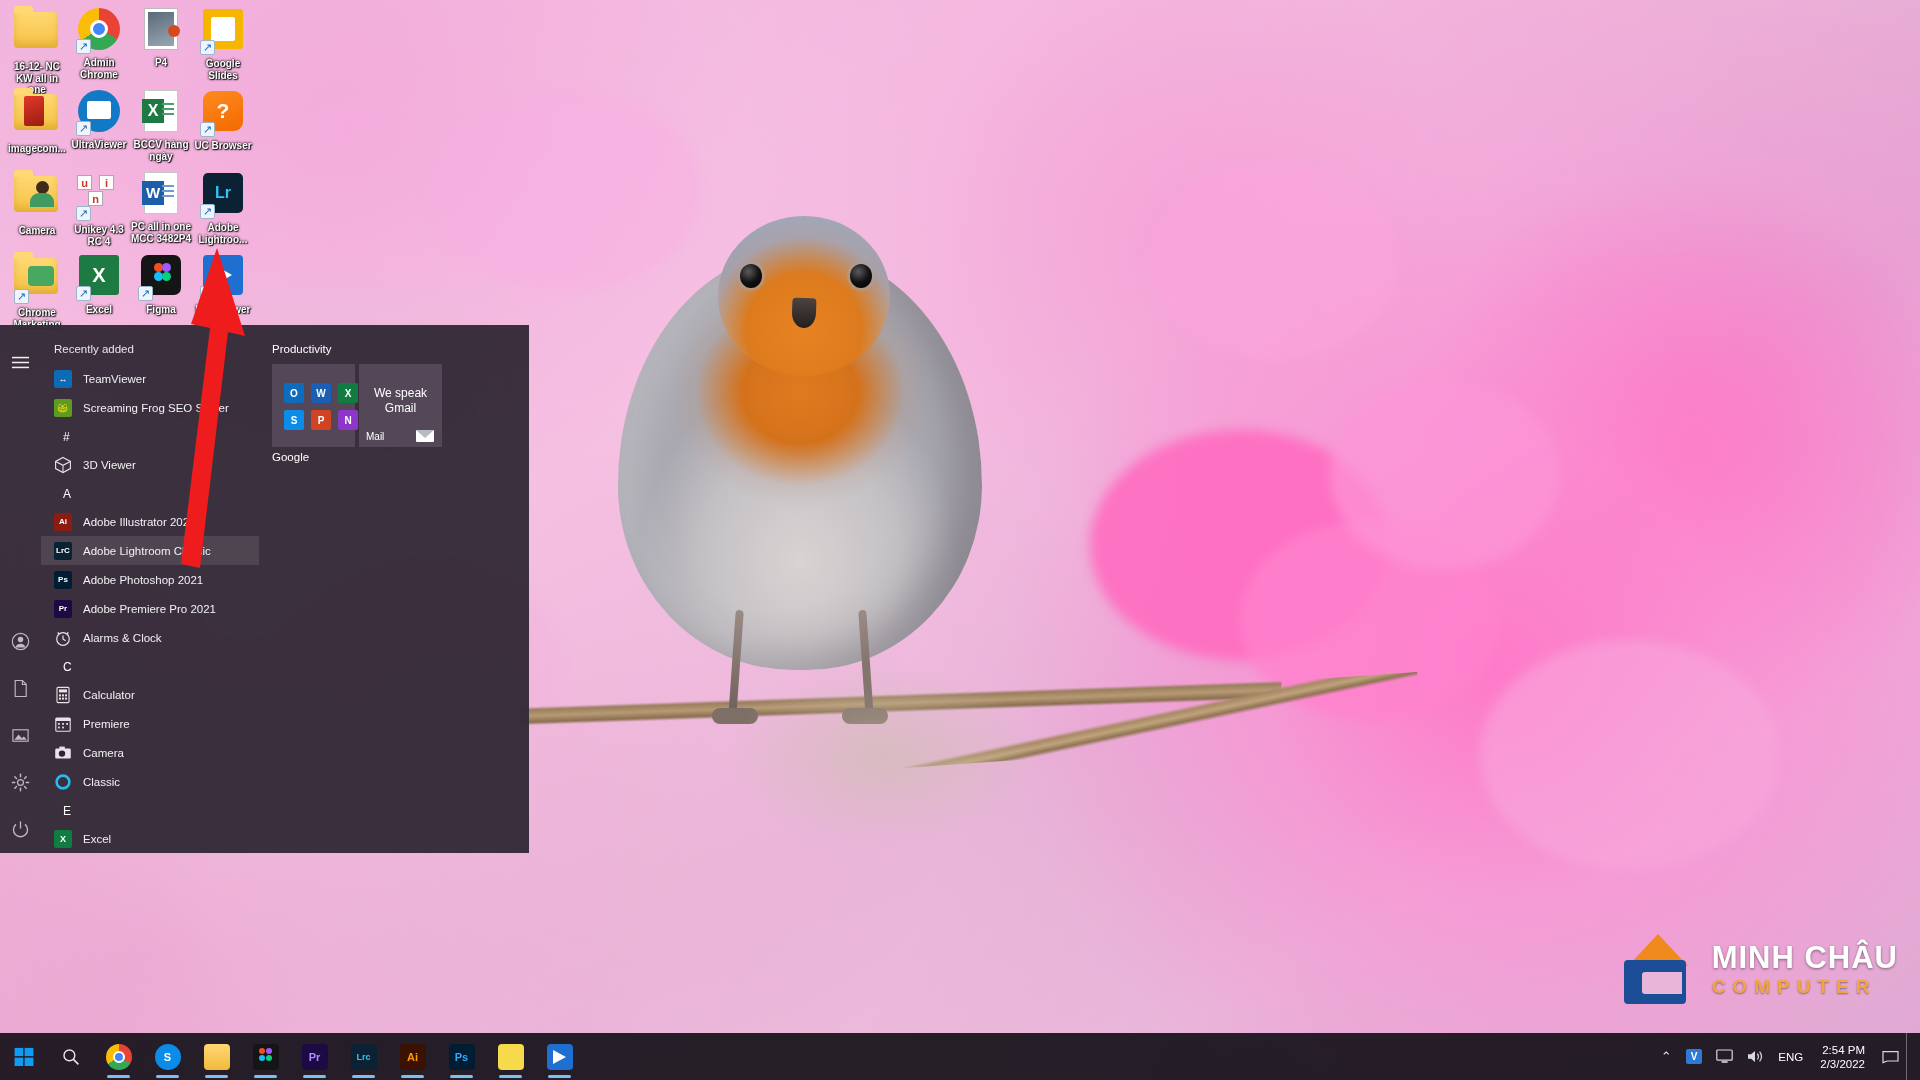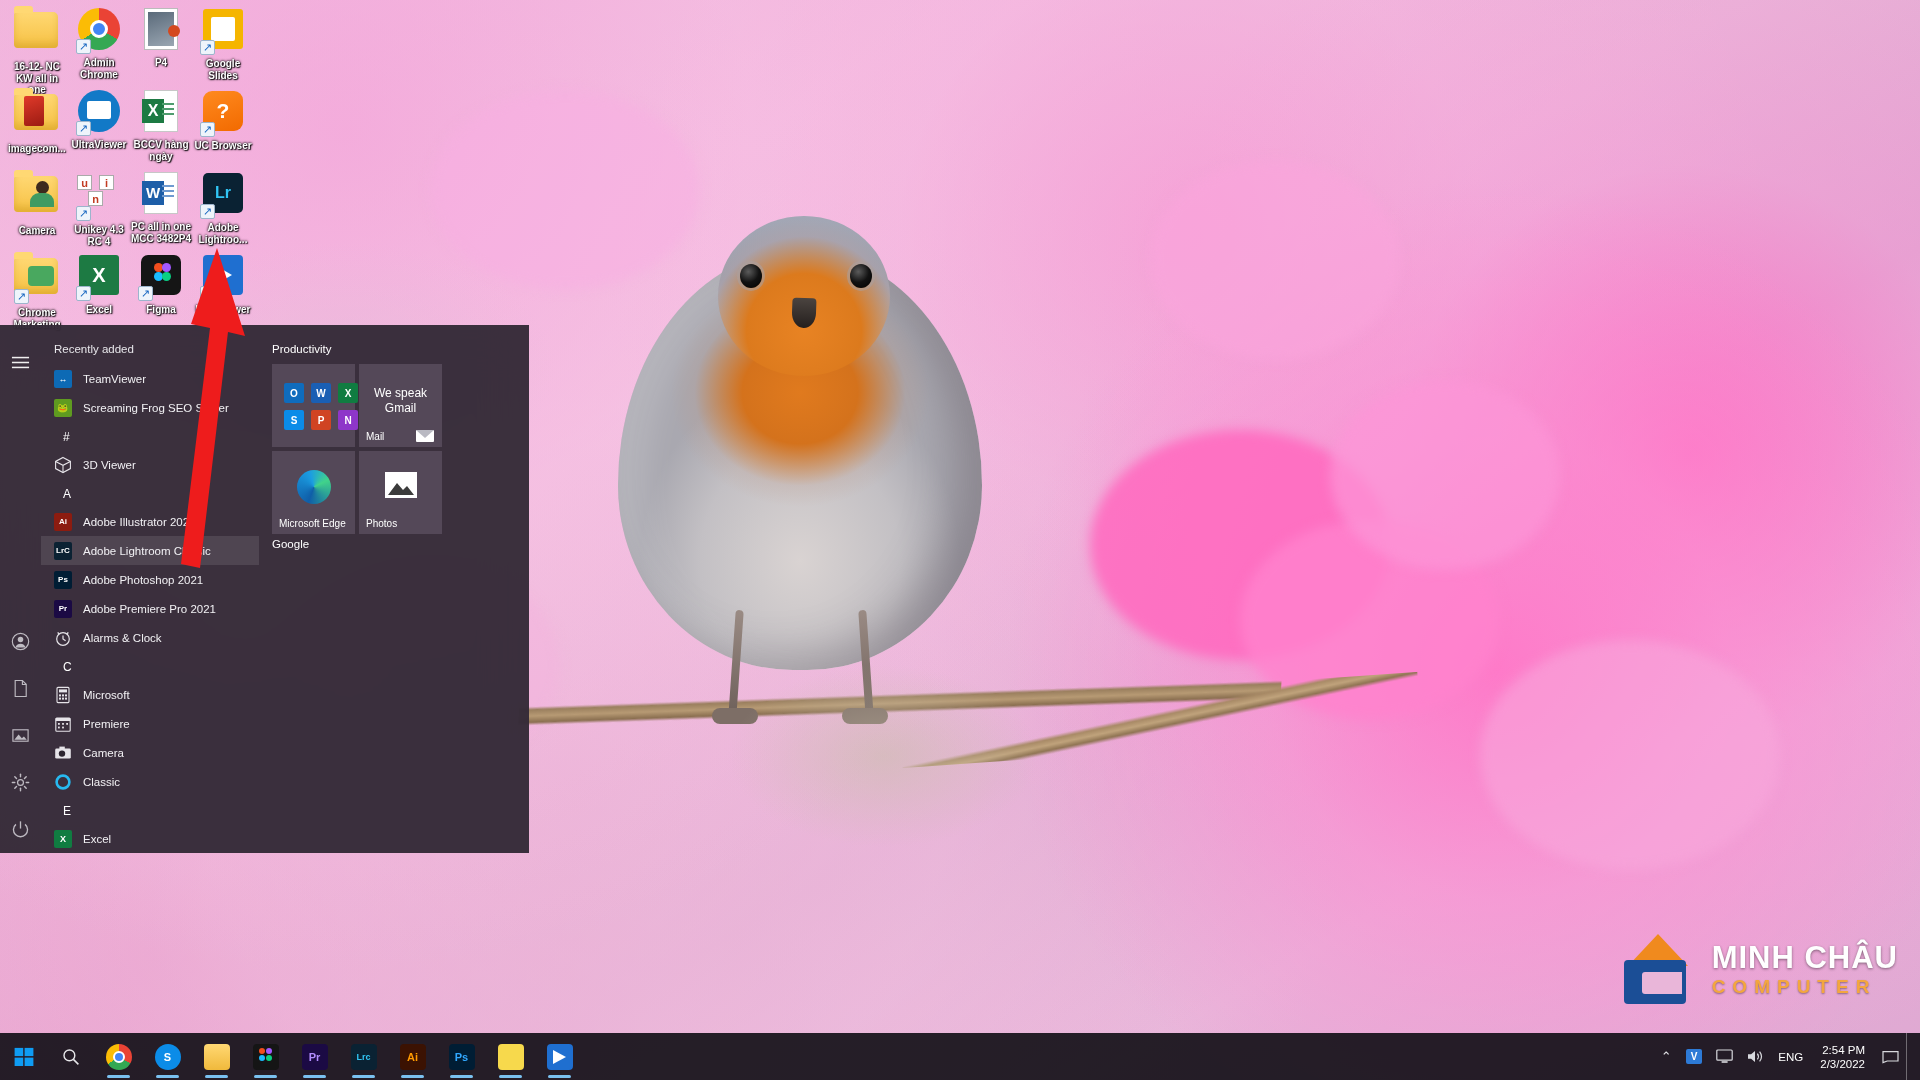--- a/index.html
+++ b/index.html
@@ -454,21 +454,21 @@
             <rect x="5" y="3.4" width="8" height="3" fill="#e6e4e9"></rect>
             <g fill="#e6e4e9">
               <rect x="5" y="8.4" width="2" height="2"></rect>
               <rect x="8" y="8.4" width="2" height="2"></rect>
               <rect x="11" y="8.4" width="2" height="2"></rect>
               <rect x="5" y="11.6" width="2" height="2"></rect>
               <rect x="8" y="11.6" width="2" height="2"></rect>
               <rect x="11" y="11.6" width="2" height="2"></rect>
             </g>
           </svg>
-          <span class="app-lbl">Microsoft</span>
+          <span class="app-lbl">Calculator</span>
         </div>
         <div class="app-item">
           <svg class="app-ico" viewBox="0 0 18 18">
             <rect x="1.8" y="3" width="14.4" height="13.2" rx="1" fill="none" stroke="#e6e4e9" stroke-width="1.1"></rect>
             <rect x="1.8" y="3" width="14.4" height="3" fill="#e6e4e9"></rect>
             <g fill="#e6e4e9">
               <rect x="4" y="8" width="1.8" height="1.8"></rect>
               <rect x="8.1" y="8" width="1.8" height="1.8"></rect>
               <rect x="12.2" y="8" width="1.8" height="1.8"></rect>
               <rect x="4" y="11.6" width="1.8" height="1.8"></rect>
@@ -511,33 +511,20 @@
             <div class="off-cell" style="background:#d04423">P</div>
             <div class="off-cell" style="background:#8e36c9">N</div>
           </div>
         </div>
         <div class="tile md mailtile">
           <div class="mtxt">We speak Gmail</div>
           <span class="tname">Mail</span>
           <div class="mailenv"></div>
         </div>
       </div>
-      <div class="tilerow">
-        <div class="tile md">
-          <div class="tico" style="width:34px;height:34px;border-radius:50%;background:conic-gradient(from 200deg,#0f5ea8,#1b9de2 40%,#41d38a 62%,#0f5ea8 100%);"></div>
-          <span class="tname">Microsoft Edge</span>
-        </div>
-        <div class="tile md">
-          <div class="tico"><svg width="32" height="26" viewBox="0 0 32 26">
-              <rect x="0" y="0" width="32" height="26" fill="#fff"></rect>
-              <path d="M3 23 12 11l6 7 4-4 7 9z" fill="#3b3b3b"></path>
-            </svg></div>
-          <span class="tname">Photos</span>
-        </div>
-      </div>
       <div class="grp-title">Google</div>
     </div>
 </div>
 
 <svg id="red-arrow" viewBox="0 0 110 320">
   <polygon points="57,0 85,88 68,84 40,320 21,316 50,80 31,76" fill="#ee1c1c"></polygon>
 </svg>
 
 <div id="taskbar">
   <div id="start-button">

